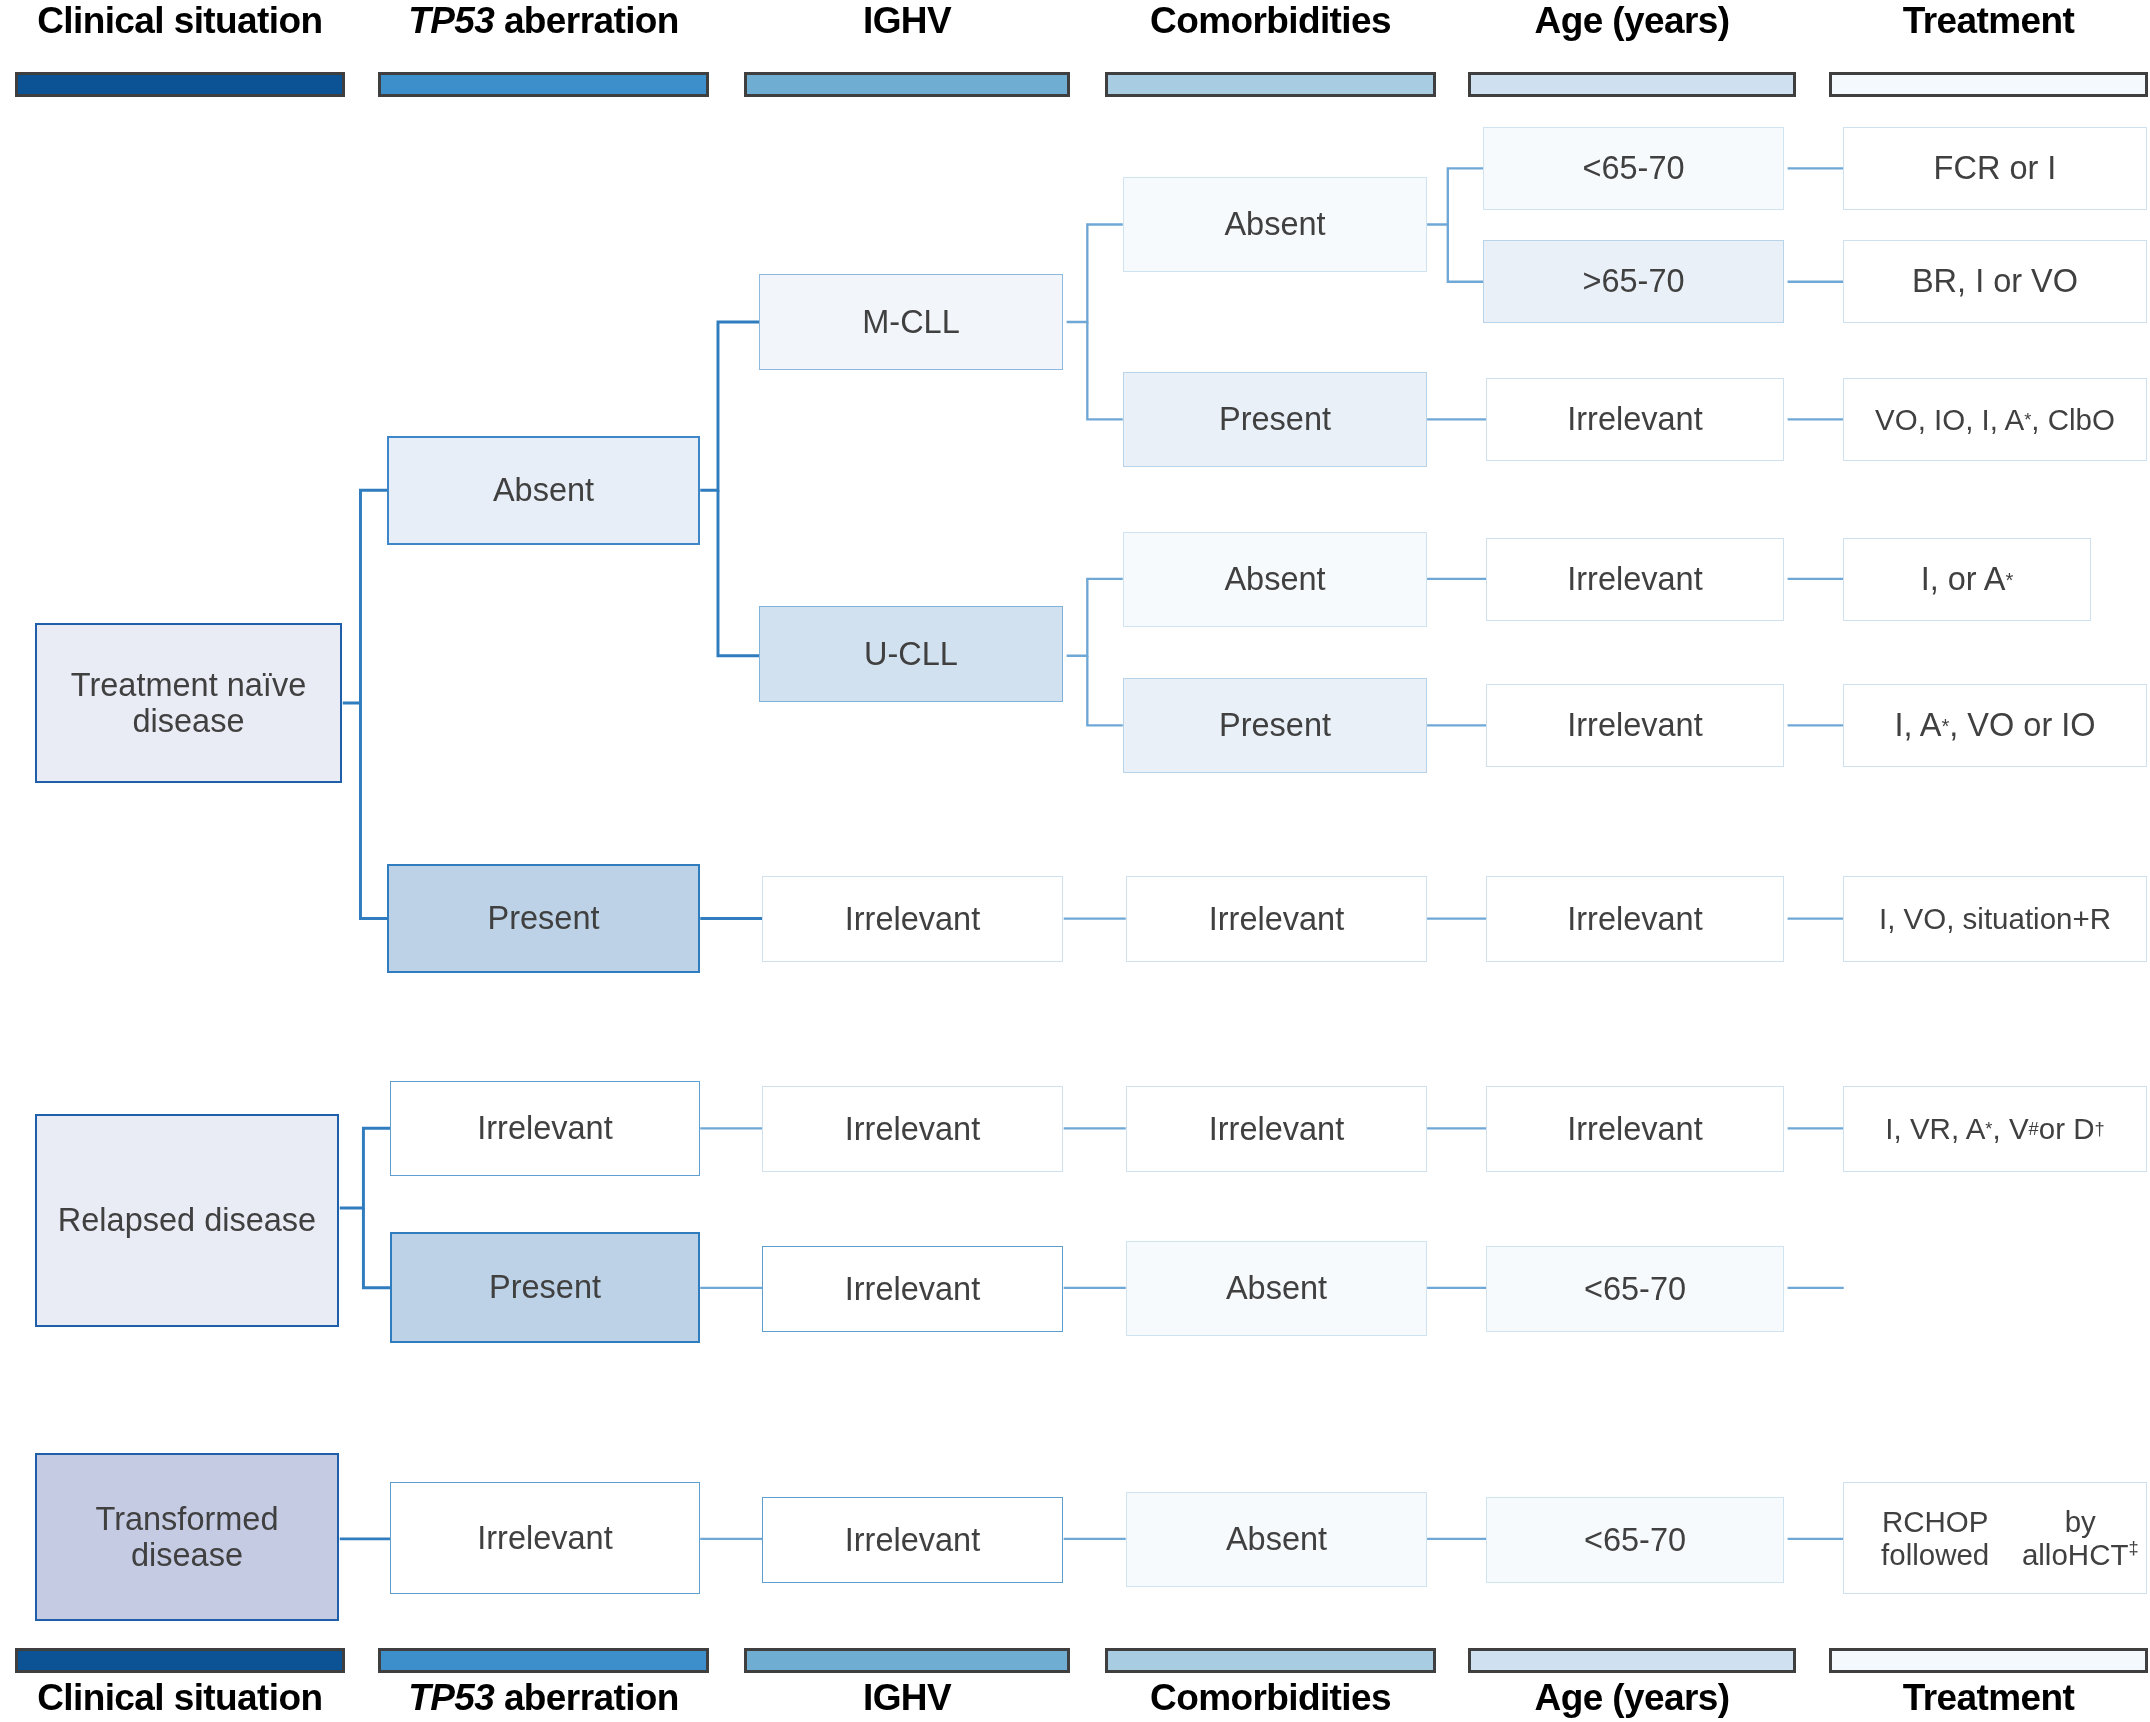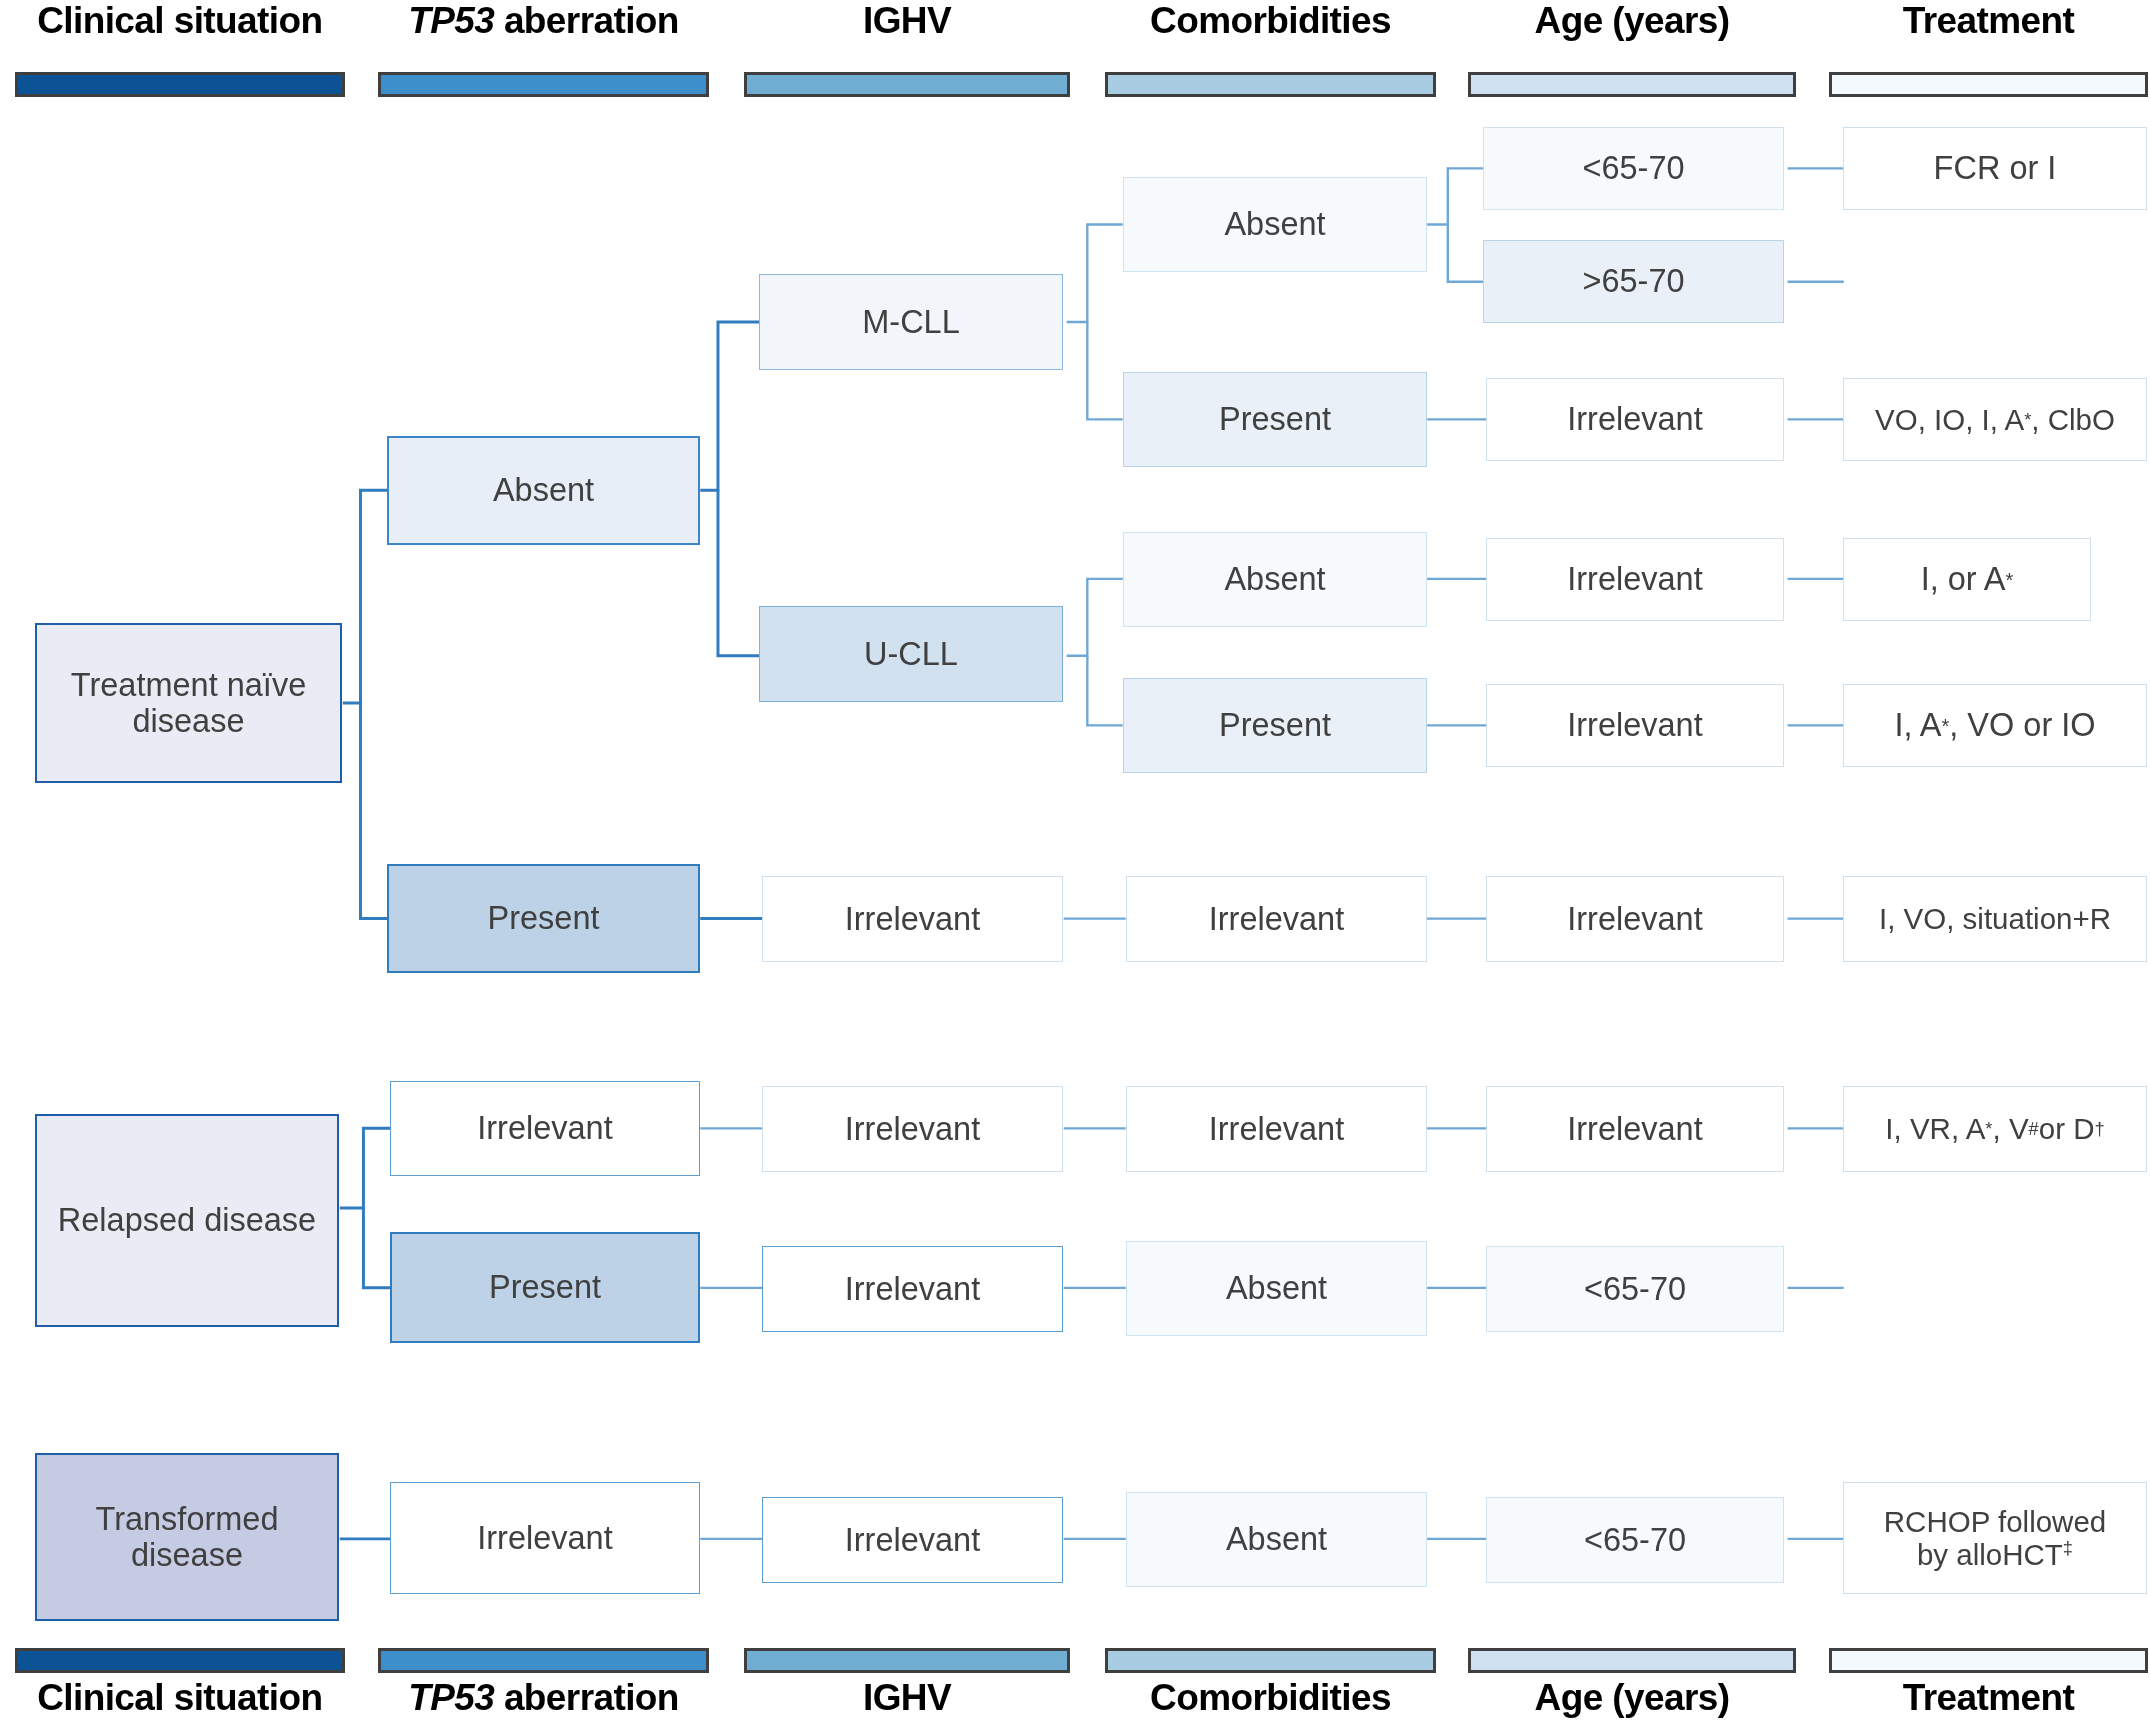--- a/index.html
+++ b/index.html
@@ -151,20 +151,21 @@
   <div class="node b-whiter" style="left:1486px;top:378px;width:298px;height:83px;">Irrelevant</div>
 
   <div class="node b-whiter" style="left:1486px;top:538px;width:298px;height:83px;">Irrelevant</div>
 
   <div class="node b-whiter" style="left:1486px;top:684px;width:298px;height:83px;">Irrelevant</div>
 
   <div class="node b-whiter" style="left:1486px;top:876px;width:298px;height:86px;">Irrelevant</div>
 
   <div class="node b-whiter" style="left:1843px;top:127px;width:304px;height:83px;">FCR or I</div>
 
+  <div class="node b-whiter" style="left:1843px;top:240px;width:304px;height:83px;">BR, I or VO</div>
 
   <div class="node b-whiter small" style="left:1843px;top:378px;width:304px;height:83px;">VO, IO, I, A<sup>*</sup>, ClbO</div>
 
   <div class="node b-whiter" style="left:1843px;top:538px;width:248px;height:83px;">I, or A<sup>*</sup></div>
 
   <div class="node b-whiter" style="left:1843px;top:684px;width:304px;height:83px;">I, A<sup>*</sup>, VO or IO</div>
 
   <div class="node b-whiter small" style="left:1843px;top:876px;width:304px;height:86px;">I, VO, situation+R</div>
 
   <div class="node b-lav" style="left:35px;top:1114px;width:304px;height:213px;">Relapsed disease</div>
@@ -191,21 +192,21 @@
   <div class="node b-lav2" style="left:35px;top:1453px;width:304px;height:168px;">Transformed disease</div>
 
   <div class="node b-white" style="left:390px;top:1482px;width:310px;height:112px;">Irrelevant</div>
 
   <div class="node b-white" style="left:762px;top:1497px;width:301px;height:86px;">Irrelevant</div>
 
   <div class="node b-ghost" style="left:1126px;top:1492px;width:301px;height:95px;">Absent</div>
 
   <div class="node b-ghost" style="left:1486px;top:1497px;width:298px;height:86px;">&lt;65-70</div>
 
-  <div class="node b-whiter small" style="left:1843px;top:1482px;width:304px;height:112px;flex-direction:column;">
+  <div class="node b-whiter small" style="left:1843px;top:1482px;width:304px;height:112px;flex-direction:row;">
     <span>RCHOP followed</span>
     <span>by alloHCT<sup>‡</sup></span>
   </div>
 
   <div class="colbar" style="left:14.8px;top:1648px;width:330px;background:#0b5394;"></div>
   <div class="colhead" style="left:14.8px;top:1677px;width:330px;">Clinical situation</div>
 
   <div class="colbar" style="left:378px;top:1648px;width:331px;background:#3d8fcc;"></div>
   <div class="colhead ital" style="left:378px;top:1677px;width:331px;"><span>TP53</span><span class="rom"> aberration</span></div>
 

